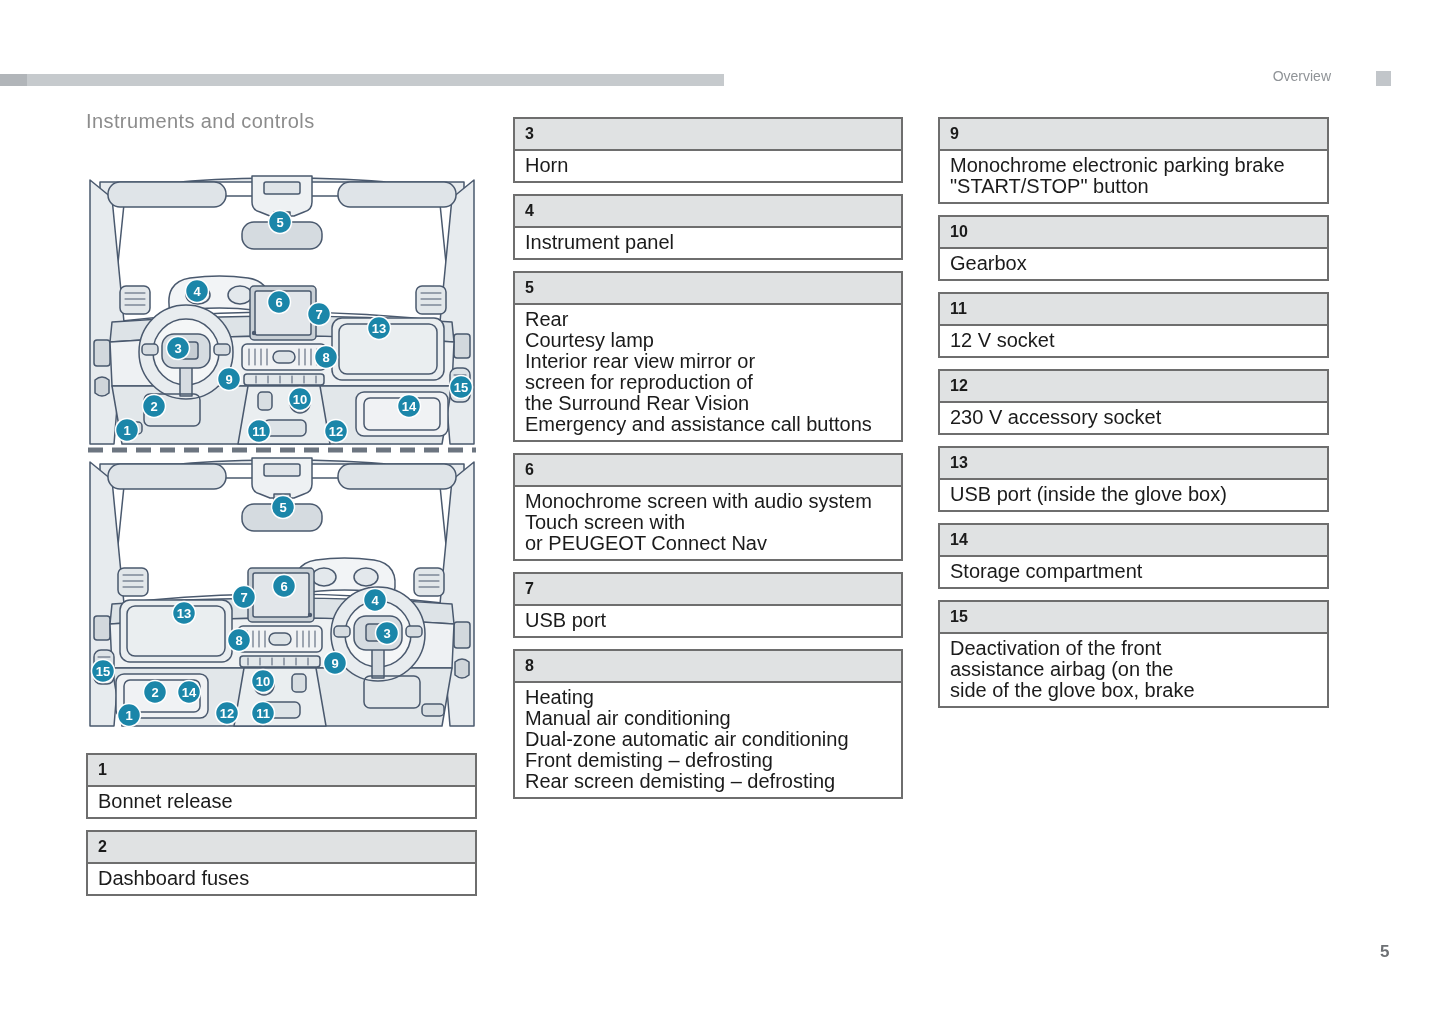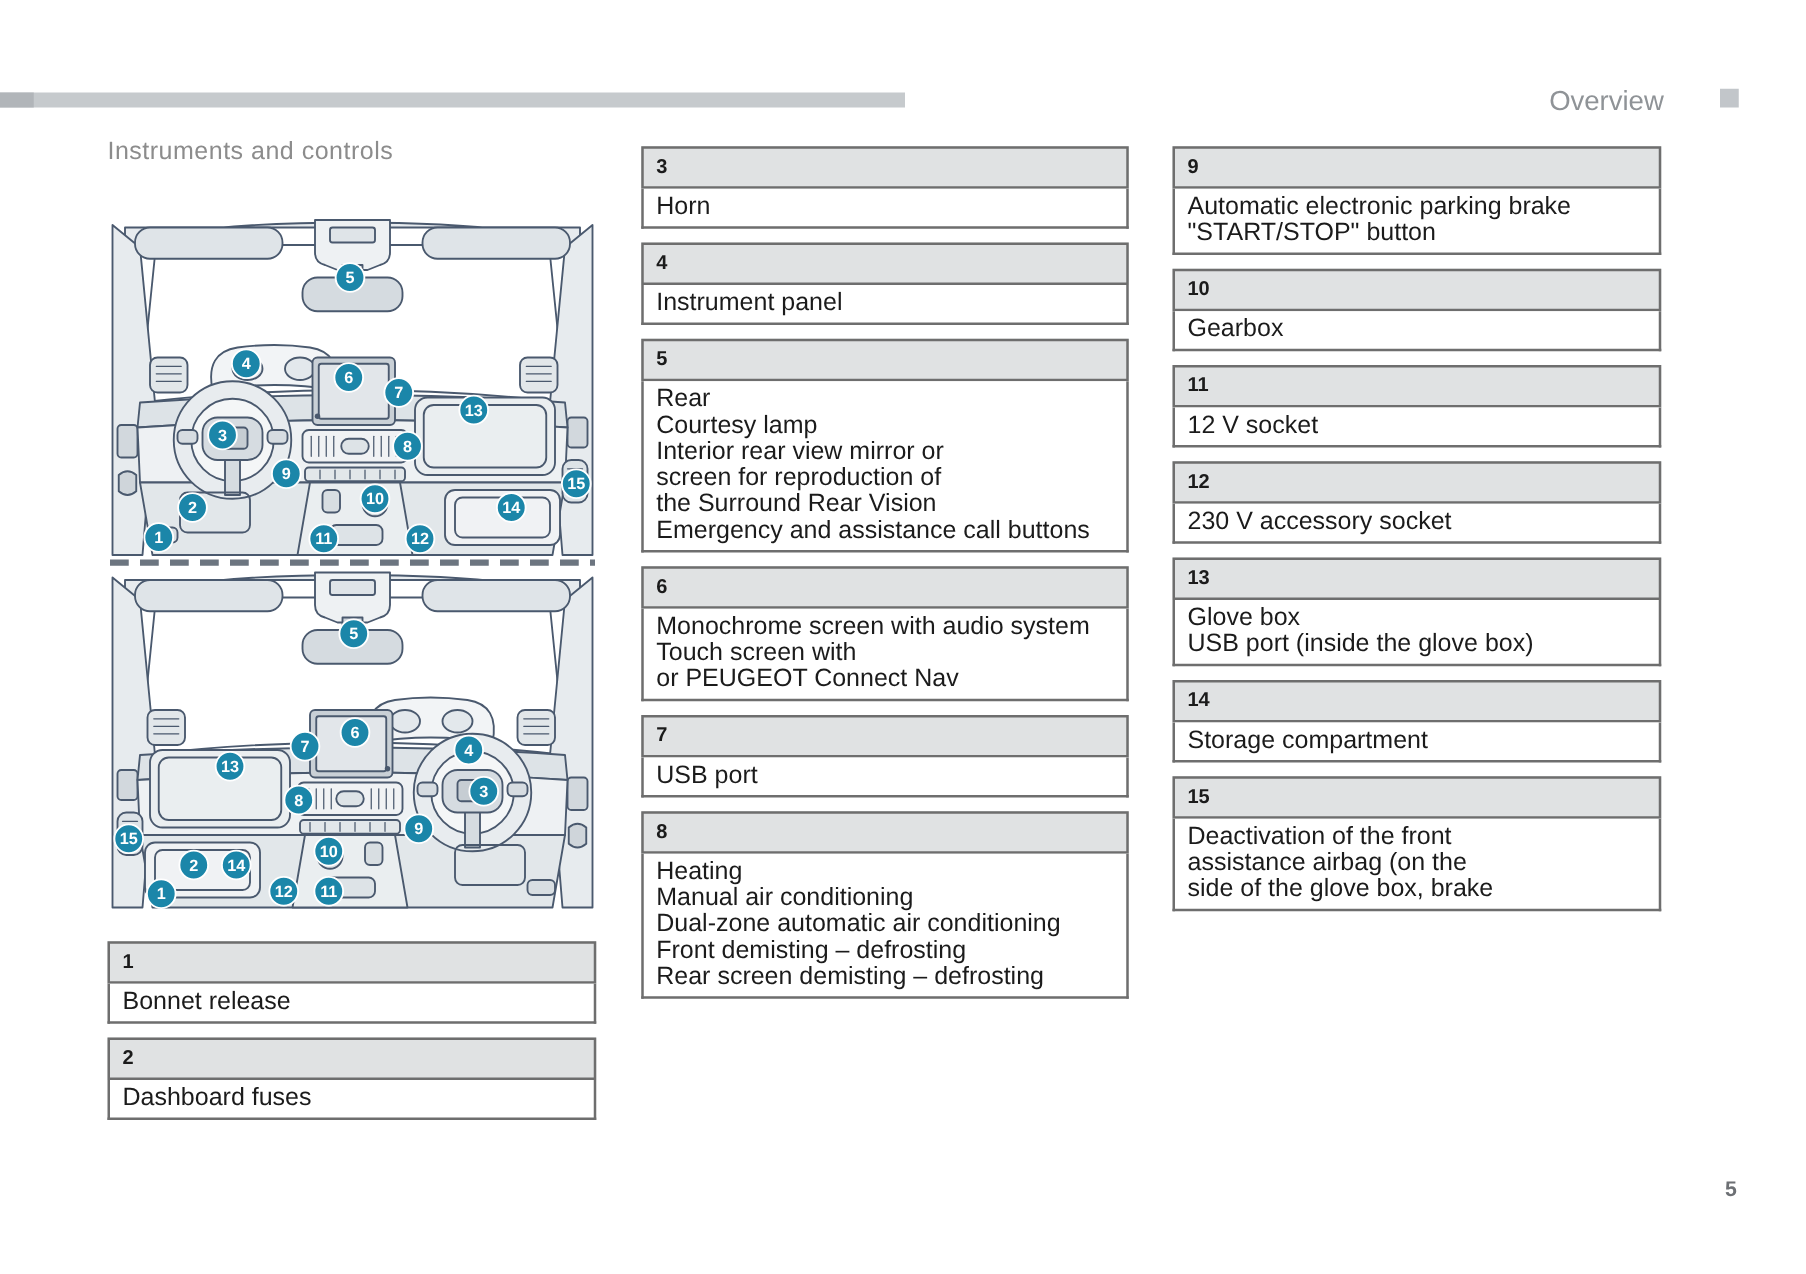--- a/index.html
+++ b/index.html
@@ -3,21 +3,21 @@
 <meta charset="utf-8">
 <style>
   * { margin:0; padding:0; box-sizing:border-box; }
   html, body { background:#ffffff; }
   .page {
     position:relative; width:1445px; height:1019px; background:#ffffff;
     font-family:"Liberation Sans", sans-serif; overflow:hidden;
   }
   .topbar { position:absolute; left:0; top:74px; width:724px; height:12px; background:#c6cacd; }
   .topbar-seg { position:absolute; left:0; top:0; width:27px; height:12px; background:#b1b5b9; }
-  .overview-label { position:absolute; top:68px; left:1146px; width:185px; text-align:right; font-size:22px; color:#8f9397; }
+  .overview-label { position:absolute; top:68px; left:1146px; width:185px; text-align:right; font-size:14px; color:#8f9397; }
   .overview-square { position:absolute; left:1376px; top:71px; width:15px; height:15px; background:#c2c6ca; }
   .page-title { position:absolute; left:86px; top:110px; font-size:20px; font-weight:400; color:#8c8c8c; letter-spacing:0.4px; }
   .diagram { position:absolute; left:86px; top:172px; width:392px; height:558px; }
   .col { position:absolute; width:391px; }
   #col-left  { left:86px;  top:753px; }
   #col-mid   { left:513px; top:117px; width:390px; }
   #col-right { left:938px; top:117px; }
   .legend-table { margin-bottom:11px; }
   .legend-header {
     background:#e0e2e3; border:2px solid #6e6e6e;
@@ -354,21 +354,21 @@
           <div class="legend-line">Dual-zone automatic air conditioning</div>
           <div class="legend-line">Front demisting – defrosting</div>
           <div class="legend-line">Rear screen demisting – defrosting</div>
         </div>
     </div>
   </div>
   <div class="col" id="col-right">
     <div class="legend-table">
       <div class="legend-header">9</div>
       <div class="legend-body">
-          <div class="legend-line">Automatic electronic parking brake</div>
+          <div class="legend-line">Monochrome electronic parking brake</div>
           <div class="legend-line">"START/STOP" button</div>
         </div>
     </div>
 
     <div class="legend-table">
       <div class="legend-header">10</div>
       <div class="legend-body">
           <div class="legend-line">Gearbox</div>
         </div>
     </div>
@@ -383,21 +383,20 @@
     <div class="legend-table">
       <div class="legend-header">12</div>
       <div class="legend-body">
           <div class="legend-line">230 V accessory socket</div>
         </div>
     </div>
 
     <div class="legend-table">
       <div class="legend-header">13</div>
       <div class="legend-body">
-          <div class="legend-line">Glove box</div>
           <div class="legend-line">USB port (inside the glove box)</div>
         </div>
     </div>
 
     <div class="legend-table">
       <div class="legend-header">14</div>
       <div class="legend-body">
           <div class="legend-line">Storage compartment</div>
         </div>
     </div>

